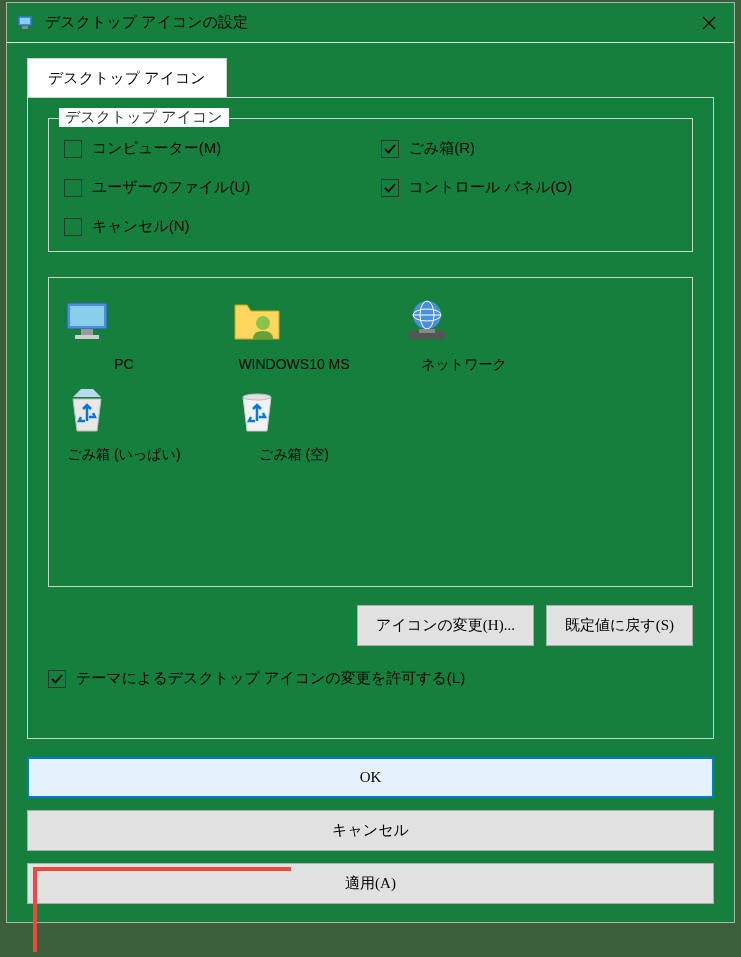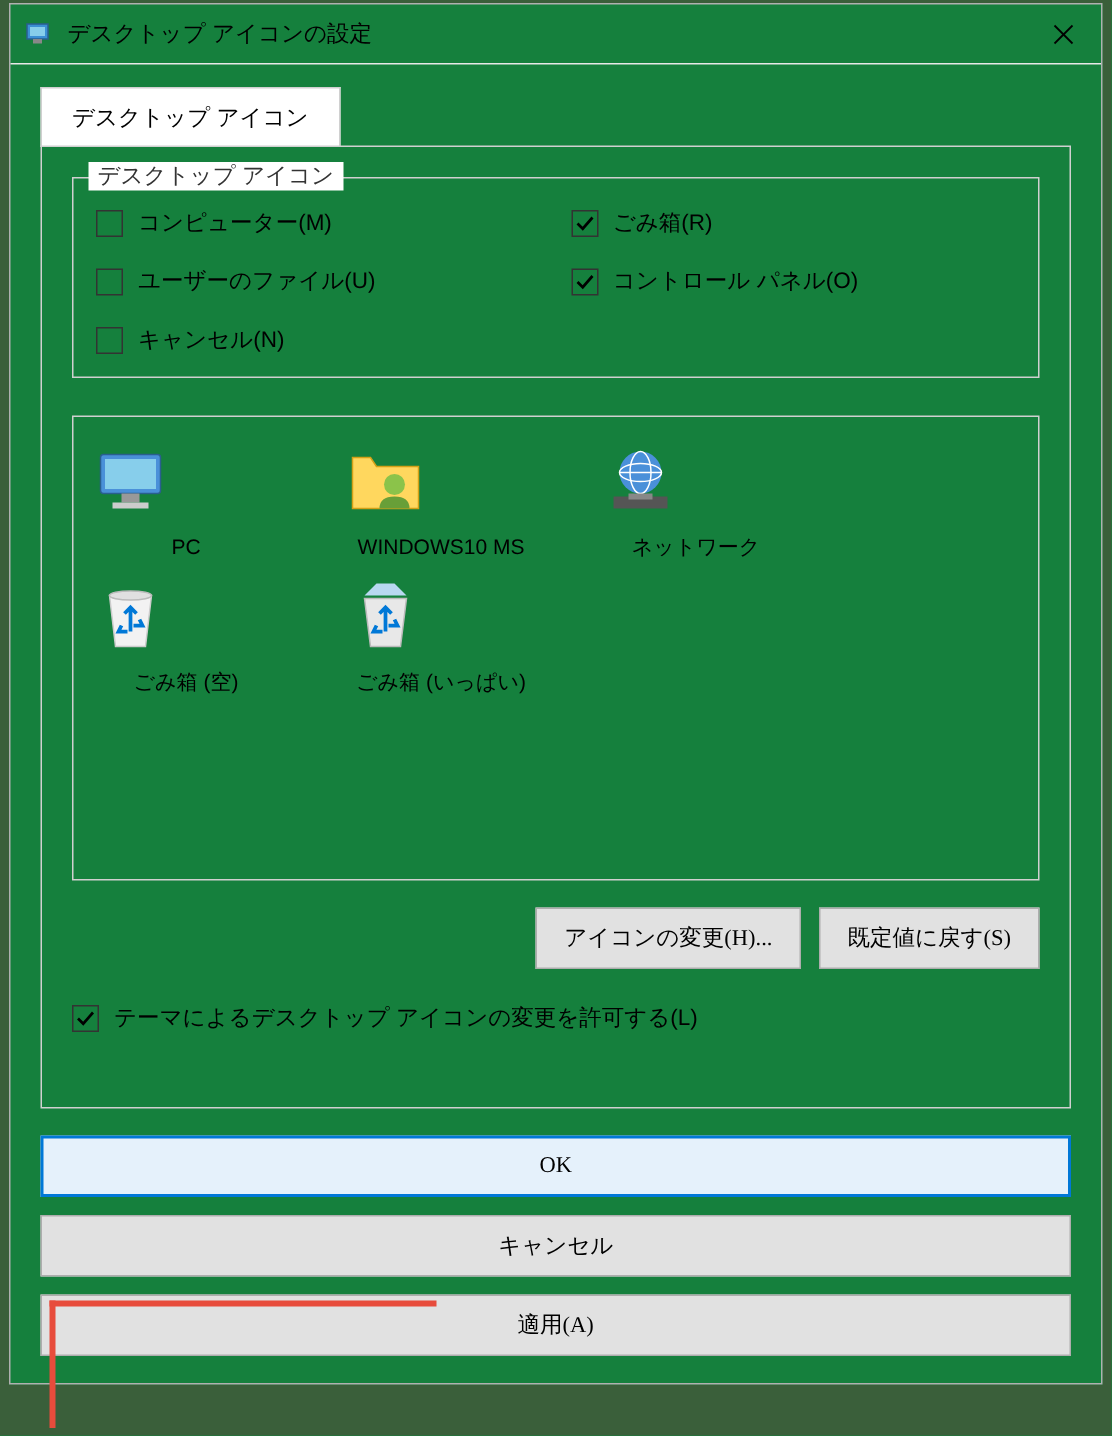--- a/index.html
+++ b/index.html
@@ -266,33 +266,33 @@
                 <ellipse cx="28" cy="22" rx="14" ry="6" fill="none" stroke="#fff" stroke-width="1"></ellipse>
                 <ellipse cx="28" cy="22" rx="7" ry="14" fill="none" stroke="#fff" stroke-width="1"></ellipse>
                 <line x1="14" y1="22" x2="42" y2="22" stroke="#fff" stroke-width="1"></line>
                 <rect x="10" y="38" width="36" height="8" fill="#555"></rect>
                 <rect x="20" y="36" width="16" height="4" fill="#888"></rect>
               </svg>
             <span class="icon-label">ネットワーク</span>
           </div>
           <div class="icon-item">
             <svg class="icon-img" viewBox="0 0 56 56">
+                <path d="M14 16 L42 16 L38 48 L18 48 Z" fill="#e8e8e8" stroke="#bbb"></path>
+                <path d="M18 10 L22 6 L34 6 L38 10 L42 14 L14 14 Z" fill="#b8d8f0"></path>
+                <path d="M24 26 L28 22 L32 26 M28 22 L28 38 M22 34 L20 38 L26 38 M34 30 L36 34 L30 34" fill="none" stroke="#0078d7" stroke-width="2.5"></path>
+              </svg>
+            <span class="icon-label">ごみ箱 (いっぱい)</span>
+          </div>
+          <div class="icon-item">
+            <svg class="icon-img" viewBox="0 0 56 56">
                 <path d="M14 14 L42 14 L38 48 L18 48 Z" fill="#f2f2f2" stroke="#ccc"></path>
                 <ellipse cx="28" cy="14" rx="14" ry="3" fill="#e0e0e0" stroke="#bbb"></ellipse>
                 <path d="M24 26 L28 22 L32 26 M28 22 L28 38 M22 34 L20 38 L26 38 M34 30 L36 34 L30 34" fill="none" stroke="#0078d7" stroke-width="2.5"></path>
               </svg>
             <span class="icon-label">ごみ箱 (空)</span>
-          </div>
-          <div class="icon-item">
-            <svg class="icon-img" viewBox="0 0 56 56">
-                <path d="M14 16 L42 16 L38 48 L18 48 Z" fill="#e8e8e8" stroke="#bbb"></path>
-                <path d="M18 10 L22 6 L34 6 L38 10 L42 14 L14 14 Z" fill="#b8d8f0"></path>
-                <path d="M24 26 L28 22 L32 26 M28 22 L28 38 M22 34 L20 38 L26 38 M34 30 L36 34 L30 34" fill="none" stroke="#0078d7" stroke-width="2.5"></path>
-              </svg>
-            <span class="icon-label">ごみ箱 (いっぱい)</span>
           </div>
         </div>
       </div>
 
       <div class="button-row">
         <button class="btn">アイコンの変更(H)...</button>
         <button class="btn">既定値に戻す(S)</button>
       </div>
 
       <div class="theme-checkbox-row">

